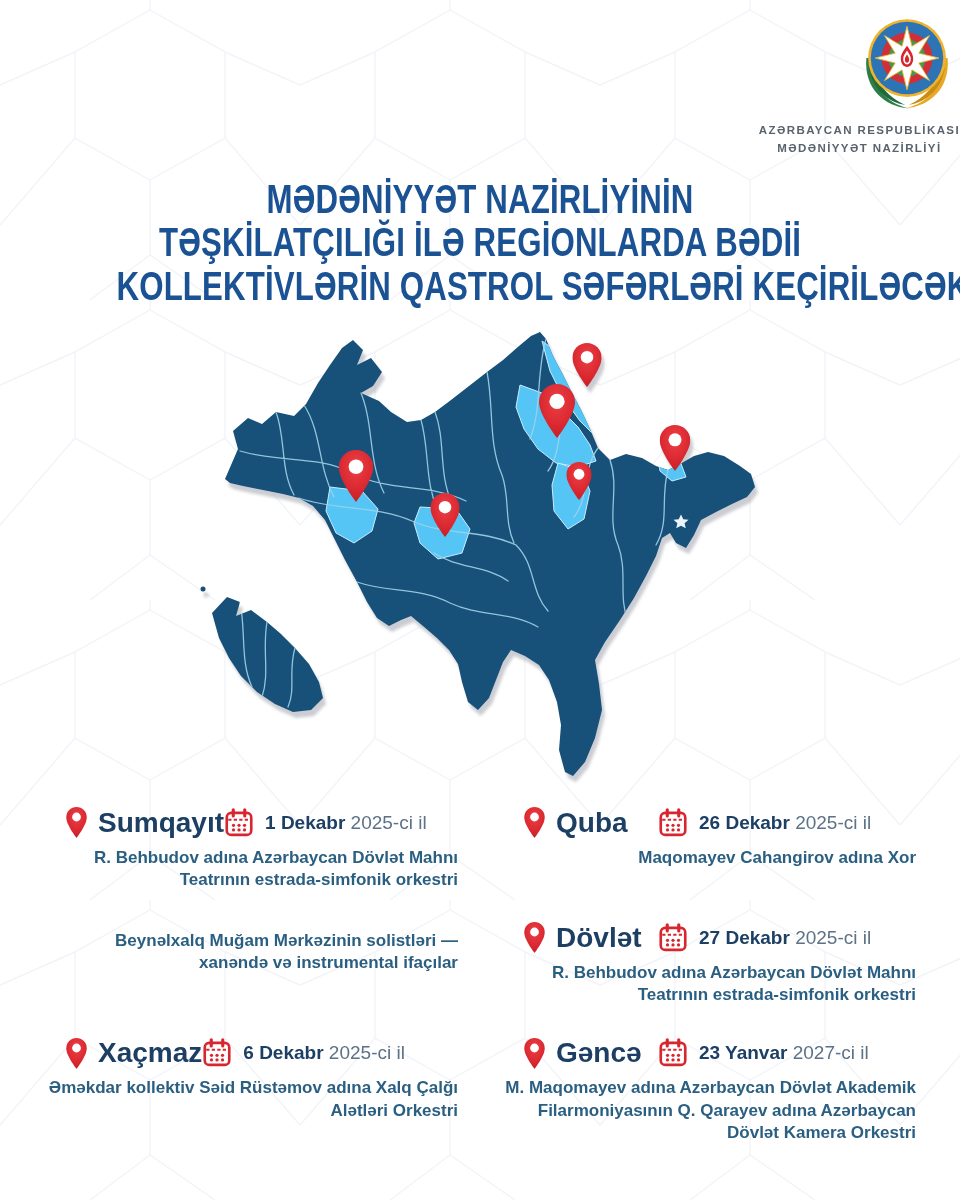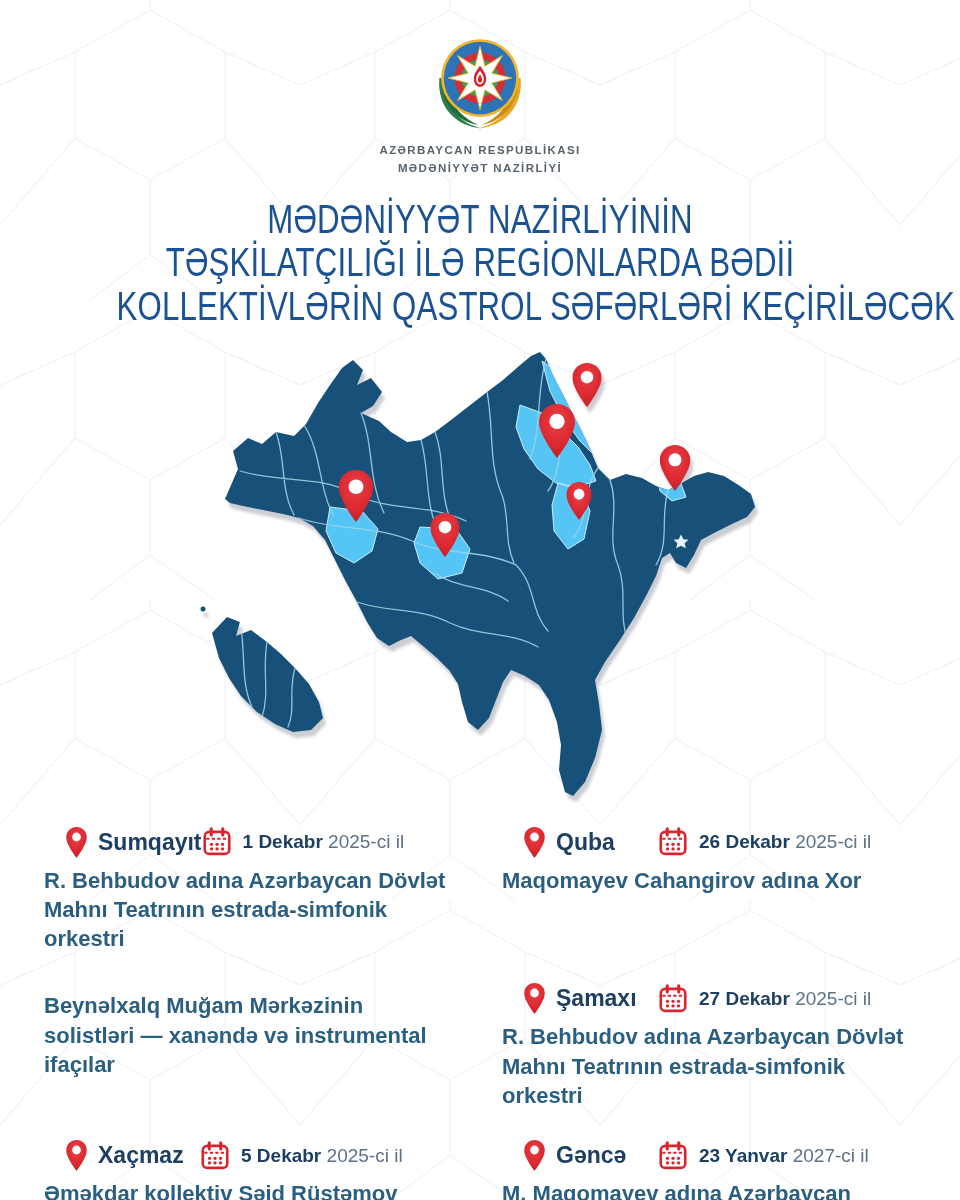--- a/index.html
+++ b/index.html
@@ -6,47 +6,47 @@
   body{
     width:960px;height:1200px;position:relative;overflow:hidden;
     background:#ffffff;
     font-family:"Liberation Sans", sans-serif;
     -webkit-font-smoothing:antialiased;
   }
   .bg-pattern{position:absolute;inset:0;z-index:0}
   .poster{position:relative;z-index:1;width:100%;height:100%}
 
   
-  .hdr{display:flex;flex-direction:column;align-items:center;padding-top:36px}
+  .hdr{display:flex;flex-direction:column;align-items:flex-end;padding-top:16px}
   .emblem{width:106px;height:100px}
   .org{margin-top:5px;text-align:center;font-size:11.5px;font-weight:bold;
        letter-spacing:1.4px;color:#59636d;line-height:1.6}
 
   
-  .title{margin:20px 14px 0;text-align:center;color:#1b5294;font-weight:normal;
+  .title{margin:20px 14px 0;text-align:center;color:#1b5294;font-weight:bold;
          font-size:40px;line-height:1.09;letter-spacing:.2px}
   .title .tl{display:block;white-space:nowrap;transform:scaleX(.78);transform-origin:50% 50%}
 
   
   .map-wrap{width:780px;height:470px;margin:12px auto 0;position:relative}
   .map-svg{filter:drop-shadow(3px 6px 1.5px rgba(168,171,181,.6))}
   .land{fill:#175078}
   .dline{fill:none;stroke:#9fd2e8;stroke-width:1.3;stroke-opacity:.9;stroke-linecap:round}
   .patch{fill:#55c5f6;stroke:#c9edfc;stroke-width:1}
 
   
   .events{width:880px;margin:16px auto 0;display:grid;
           grid-template-columns:1fr 1fr;column-gap:36px;row-gap:30px}
   .ev-head{display:flex;align-items:center;padding-left:26px}
   .pin-ic{width:21px;height:31px;flex:none}
-  .ev-city{margin-left:11px;min-width:102px;font-size:23px;font-weight:bold;color:#1c3f63}
+  .ev-city{margin-left:11px;min-width:102px;font-size:28px;font-weight:bold;color:#1c3f63}
   .cal-ic{width:30px;height:30px;flex:none}
   .ev-date{margin-left:11px;font-size:19px;font-weight:bold;color:#1c3f63;white-space:nowrap}
   .ev-year{font-weight:normal;color:#5d7286}
-  .ev-desc{margin-top:8px;text-align:left;font-size:22px;font-weight:bold;
+  .ev-desc{margin-top:8px;text-align:right;font-size:17px;font-weight:bold;
            color:#2a5f82;line-height:1.33;padding:0 4px}
 </style>
 </head>
 <body>
 
 <svg width="0" height="0" style="position:absolute" aria-hidden="true">
   <defs>
     <radialGradient id="pinGrad" cx="50%" cy="32%" r="80%">
       <stop offset="0%" stop-color="#ee4046"></stop>
       <stop offset="62%" stop-color="#d8262e"></stop>
@@ -192,39 +192,39 @@
 
     <article class="event">
       <div class="ev-desc">Beynəlxalq Muğam Mərkəzinin solistləri — xanəndə və instrumental ifaçılar</div>
     </article>
 
     <article class="event">
       <div class="ev-head">
         <svg class="pin-ic" viewBox="0 0 24 36">
             <use href="#pin-shape"></use>
           </svg>
-        <span class="ev-city">Şamaxı</span>
+        <span class="ev-city">Dövlət</span>
         <svg class="cal-ic" viewBox="0 0 24 24">
             <use href="#cal-shape"></use>
           </svg>
         <span class="ev-date"><span>27 Dekabr</span> <span class="ev-year">2025-ci il</span></span>
       </div>
       <div class="ev-desc">R. Behbudov adına Azərbaycan Dövlət Mahnı Teatrının estrada-simfonik orkestri</div>
     </article>
 
     <article class="event">
       <div class="ev-head">
         <svg class="pin-ic" viewBox="0 0 24 36">
             <use href="#pin-shape"></use>
           </svg>
         <span class="ev-city">Xaçmaz</span>
         <svg class="cal-ic" viewBox="0 0 24 24">
             <use href="#cal-shape"></use>
           </svg>
-        <span class="ev-date"><span>5 Dekabr</span> <span class="ev-year">2025-ci il</span></span>
+        <span class="ev-date"><span>6 Dekabr</span> <span class="ev-year">2025-ci il</span></span>
       </div>
       <div class="ev-desc">Əməkdar kollektiv Səid Rüstəmov adına Xalq Çalğı Alətləri Orkestri</div>
     </article>
 
     <article class="event">
       <div class="ev-head">
         <svg class="pin-ic" viewBox="0 0 24 36">
             <use href="#pin-shape"></use>
           </svg>
         <span class="ev-city">Gəncə</span>

